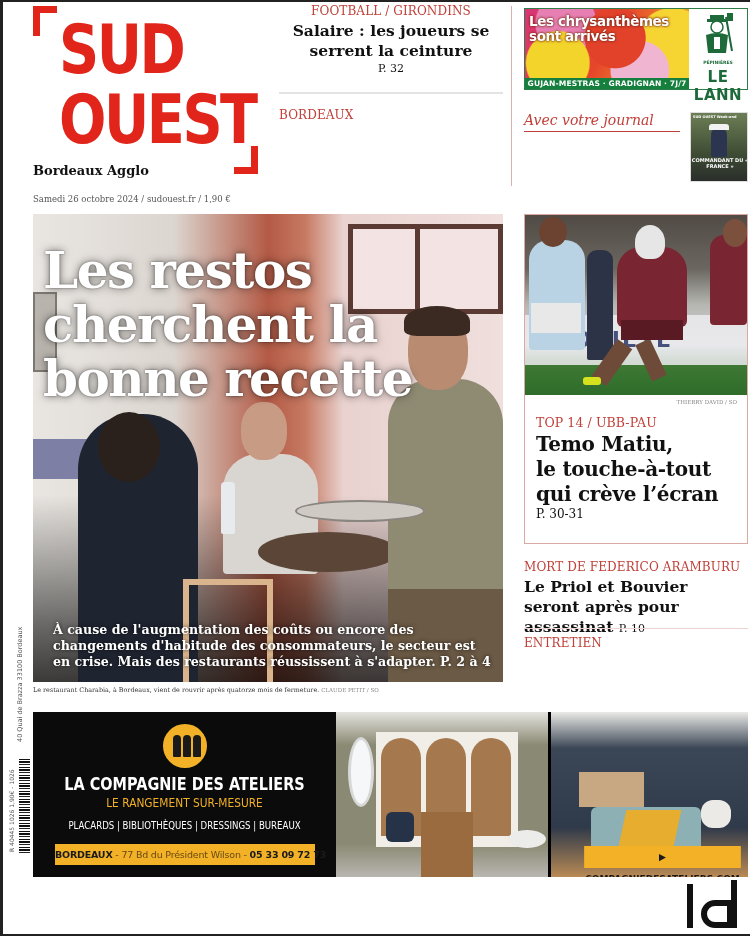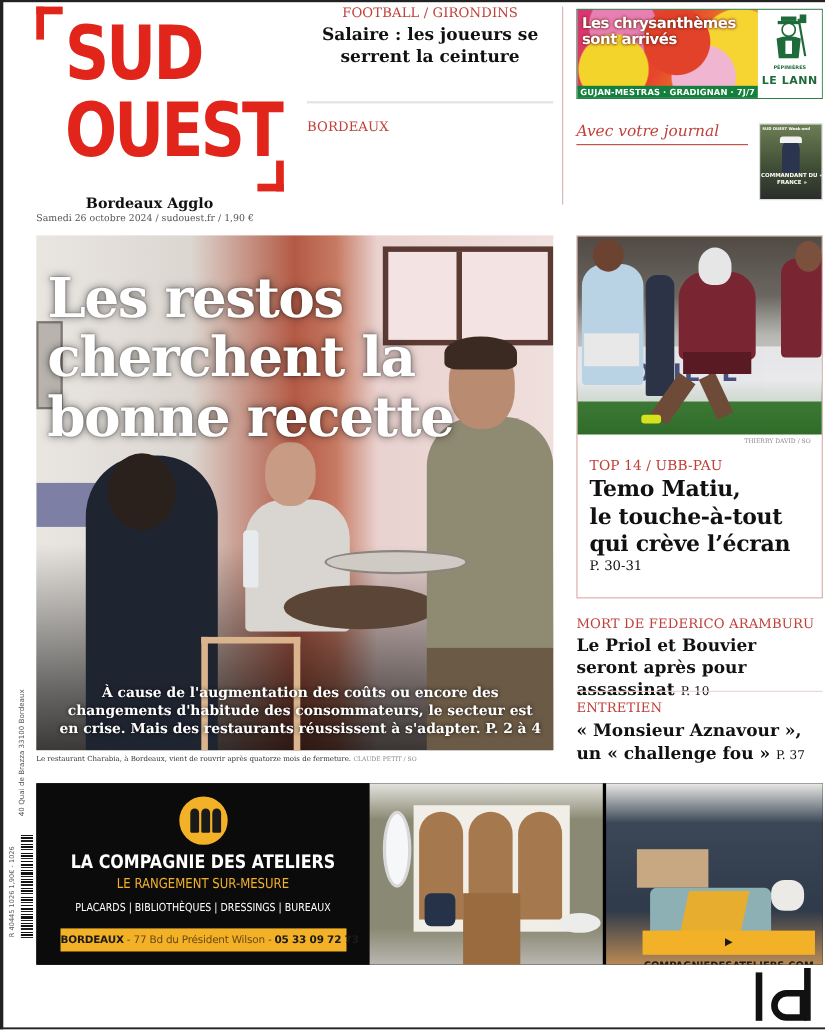--- a/index.html
+++ b/index.html
@@ -8,21 +8,21 @@
   .page { position: absolute; left: 0; top: 0; width: 750px; height: 936px; border-left: 3px solid #222; border-top: 2px solid #222; border-bottom: 2px solid #222; background: #fff; }
 
   
   .logo { position: absolute; left: 30px; top: 4px; width: 225px; height: 168px; }
   .logo .bracket-tl { position: absolute; left: 0; top: 0; width: 24px; height: 30px; border-left: 7px solid #e1251b; border-top: 7px solid #e1251b; }
   .logo .bracket-br { position: absolute; right: 0; bottom: 0; width: 24px; height: 28px; border-right: 7px solid #e1251b; border-bottom: 7px solid #e1251b; }
   .logo .word { position: absolute; left: 26px; font-family: "DejaVu Sans", sans-serif; font-weight: bold; color: #e1251b; letter-spacing: -3px; transform: scaleX(0.82); transform-origin: left top; line-height: 1; }
   .logo .w1 { top: 10px; font-size: 68px; }
   .logo .w2 { top: 80px; font-size: 68px; }
 
-  .edition { position: absolute; left: 30px; top: 176px; font-weight: bold; font-size: 13px; margin-left: 45px; }
+  .edition { position: absolute; left: 30px; top: 161px; font-weight: bold; font-size: 13px; }
   .dateline { position: absolute; left: 30px; top: 192px; font-size: 8.5px; color: #555; }
 
   
   .topmid { position: absolute; left: 276px; top: 2px; width: 224px; }
   .kicker { font-family: "DejaVu Serif", serif; font-size: 12px; color: #c0413a; text-transform: uppercase; letter-spacing: 0.1px; }
   .hed { font-family: "DejaVu Serif", serif; font-weight: bold; font-size: 15.5px; line-height: 20px; color: #111; }
   .pg { font-weight: normal; font-size: 11px; }
   .story1 { position: absolute; left: 0; top: 0; width: 224px; text-align: center; }
   .story1 .hed { margin-top: 3px; }
   .story1 .pg-line { font-size: 11px; margin-top: 1px; }
@@ -39,21 +39,21 @@
       radial-gradient(circle at 55% 40%, #e2412a 0 30%, transparent 31%),
       radial-gradient(circle at 70% 85%, #f0b6d1 0 22%, transparent 23%),
       radial-gradient(circle at 90% 50%, #f6d533 0 24%, transparent 25%),
       radial-gradient(circle at 25% 20%, #e77fb3 0 22%, transparent 23%),
       linear-gradient(120deg, #d8357a, #e6452b 50%, #f3c72a); }
   .ad-chrys .ad-title { position: absolute; left: 4px; top: 5px; font-family: "DejaVu Sans", sans-serif; font-weight: bold; font-size: 13.5px; line-height: 15px; color: #fff; text-shadow: 0 0 3px #7a2a1a, 0 0 2px #7a2a1a; letter-spacing: -0.4px; }
   .ad-chrys .ad-strip { position: absolute; left: 0; bottom: 0; width: 164px; height: 11px; background: #15803d; color: #fff; font-family: "DejaVu Sans", sans-serif; font-weight: bold; font-size: 7.6px; line-height: 11px; text-align: center; letter-spacing: 0.1px; }
   .ad-chrys .brand { position: absolute; left: 164px; top: 0; width: 58px; height: 80px; background: #fff; text-align: center; }
   .ad-chrys .brand .gardener { position: absolute; left: 13px; top: 4px; width: 32px; height: 44px; }
   .ad-chrys .brand .pep { position: absolute; left: 0; top: 51px; width: 58px; font-family: "DejaVu Sans", sans-serif; font-size: 4.5px; font-weight: bold; color: #1e6a3a; }
-  .ad-chrys .brand .lelann { position: absolute; left: 0; top: 59px; width: 58px; font-family: "DejaVu Sans", sans-serif; font-weight: bold; font-size: 10px; color: #1e6a3a; letter-spacing: 0.5px; }
+  .ad-chrys .brand .lelann { position: absolute; left: 0; top: 59px; width: 58px; font-family: "DejaVu Sans", sans-serif; font-weight: bold; font-size: 15px; color: #1e6a3a; letter-spacing: 0.5px; }
 
   
   .avec { position: absolute; left: 521px; top: 110px; width: 156px; text-align: left; }
   .avec .label { font-style: italic; font-size: 14px; color: #c0413a; padding-bottom: 3px; border-bottom: 1px solid #c0413a; }
   .avec .teaser { font-size: 14px; line-height: 19px; color: #333; margin-top: 3px; }
   .mag-thumb { position: absolute; left: 687px; top: 110px; width: 58px; height: 70px; background: linear-gradient(180deg, #6c7e55 0%, #3e4c34 60%, #2a2e2b 100%); border: 1px solid #ddd; overflow: hidden; }
   .mag-thumb .mhead { position: absolute; left: 2px; top: 2px; font-family: "DejaVu Sans", sans-serif; font-size: 3.5px; color: #fff; font-weight: bold; line-height: 4px; }
   .mag-thumb .captain { position: absolute; left: 20px; top: 14px; width: 16px; height: 30px; background: #2b3550; border-radius: 8px 8px 2px 2px; }
   .mag-thumb .cap { position: absolute; left: 18px; top: 11px; width: 20px; height: 6px; background: #f2f2f2; border-radius: 3px 3px 0 0; }
   .mag-thumb .mtitle { position: absolute; left: 0; top: 44px; width: 58px; text-align: center; font-family: "DejaVu Sans", sans-serif; font-weight: bold; font-size: 5px; color: #fff; line-height: 6px; }
@@ -73,21 +73,21 @@
   .mp-head2 { position: absolute; left: 208px; top: 188px; width: 46px; height: 58px; background: #c89b84; border-radius: 45%; }
   .mp-person3 { position: absolute; left: 355px; top: 375px; width: 115px; height: 93px; background: #6b5a45; }
   .mp-waiter { position: absolute; left: 355px; top: 165px; width: 115px; height: 215px; background: #8f8a72; border-radius: 45px 45px 0 0; }
   .mp-waiter-head { position: absolute; left: 375px; top: 98px; width: 60px; height: 78px; background: #b98c72; border-radius: 45%; }
   .mp-waiter-hair { position: absolute; left: 371px; top: 92px; width: 66px; height: 30px; background: #3a2a22; border-radius: 50% 50% 20% 20%; }
   .mp-table { position: absolute; left: 225px; top: 318px; width: 140px; height: 40px; background: #5a4536; border-radius: 50%; }
   .mp-tray { position: absolute; left: 262px; top: 286px; width: 130px; height: 22px; background: #cfcac3; border-radius: 50%; border: 2px solid #8b8580; }
   .mp-chair { position: absolute; left: 150px; top: 365px; width: 90px; height: 103px; border: 6px solid #d9b48c; border-bottom: none; }
   .mp-bottle { position: absolute; left: 188px; top: 268px; width: 14px; height: 52px; background: #e7ebee; border-radius: 4px 4px 2px 2px; }
   .main-hed { position: absolute; left: 10px; top: 30px; width: 460px; font-family: "DejaVu Serif", serif; font-weight: bold; font-size: 50px; line-height: 54px; color: #fff; letter-spacing: -1.5px; text-shadow: 0 0 8px rgba(0,0,0,0.55), 0 0 2px rgba(0,0,0,0.5); }
-  .main-dek { position: absolute; left: 20px; top: 408px; width: 440px; text-align: center; font-family: "DejaVu Serif", serif; font-weight: bold; font-size: 12.6px; line-height: 16px; color: #fff; text-shadow: 0 0 4px rgba(0,0,0,0.8); }
+  .main-dek { position: absolute; left: 20px; top: 408px; width: 440px; text-align: left; font-family: "DejaVu Serif", serif; font-weight: bold; font-size: 12.6px; line-height: 16px; color: #fff; text-shadow: 0 0 4px rgba(0,0,0,0.8); }
   .photo-caption { position: absolute; left: 30px; top: 684px; width: 470px; font-size: 6.4px; color: #333; white-space: nowrap; }
   .photo-caption .credit { color: #888; font-size: 5.5px; text-transform: uppercase; }
 
   
   .rugby { position: absolute; left: 521px; top: 212px; width: 224px; height: 330px; border: 1px solid #d9a9a4; background: #fff; }
   .rugby-photo { position: absolute; left: 0; top: 0; width: 222px; height: 180px; overflow: hidden;
     background: linear-gradient(180deg, #514a45 0%, #6b6760 30%, #b6b7b2 50%, #d7d8dc 72%, #3e7a35 82%, #2f6c2a 100%); }
   .rg-banner { position: absolute; left: 0; top: 100px; width: 222px; height: 50px; background: #ececef; color: #2e3a6e; font-family: "DejaVu Sans", sans-serif; font-weight: bold; font-size: 22px; letter-spacing: 2px; line-height: 50px; padding-left: 30px; overflow: hidden; opacity: 0.85; }
   .rg-p1 { position: absolute; left: 4px; top: 25px; width: 56px; height: 110px; background: #b9d2e4; border-radius: 20px 20px 4px 4px; }
   .rg-p1h { position: absolute; left: 14px; top: 2px; width: 28px; height: 30px; background: #6b4330; border-radius: 50%; }
@@ -162,20 +162,21 @@
     <div class="word w2">OUEST</div>
     <div class="bracket-br"></div>
   </div>
   <div class="edition">Bordeaux Agglo</div>
   <div class="dateline">Samedi 26 octobre 2024 / sudouest.fr / 1,90 €</div>
 
   <div class="topmid">
     <div class="story1">
       <div class="kicker">FOOTBALL / GIRONDINS</div>
       <div class="hed">Salaire : les joueurs se serrent la ceinture</div>
+      <div class="pg-line">P. 32</div>
     </div>
     <div class="divider-h"></div>
     <div class="story2">
       <div class="kicker">BORDEAUX</div>
     </div>
   </div>
   <div class="vdiv"></div>
 
   <div class="ad-chrys">
     <div class="flowers"></div>
@@ -261,21 +262,20 @@
     </div>
   </div>
 
   <div class="story3">
     <div class="kicker">MORT DE FEDERICO ARAMBURU</div>
     <div class="hed"><span>Le Priol et Bouvier seront après pour assassinat</span> <span class="pg">P. 10</span></div>
   </div>
   <div class="divider-h2"></div>
   <div class="story4">
     <div class="kicker">ENTRETIEN</div>
-    <div class="hed"><span>« Monsieur Aznavour », un « challenge fou »</span> <span class="pg">P. 37</span></div>
   </div>
 
   <div class="legal addr">40 Quai de Brazza 33100 Bordeaux</div>
   <div class="legal code">R 40445 1026 1,90€ - 1026</div>
   <div class="barcode"></div>
 
   <div class="ad-bottom">
     <div class="ad-left">
       <div class="ad-logo">
         <div class="fig" style="left:8px"></div>

